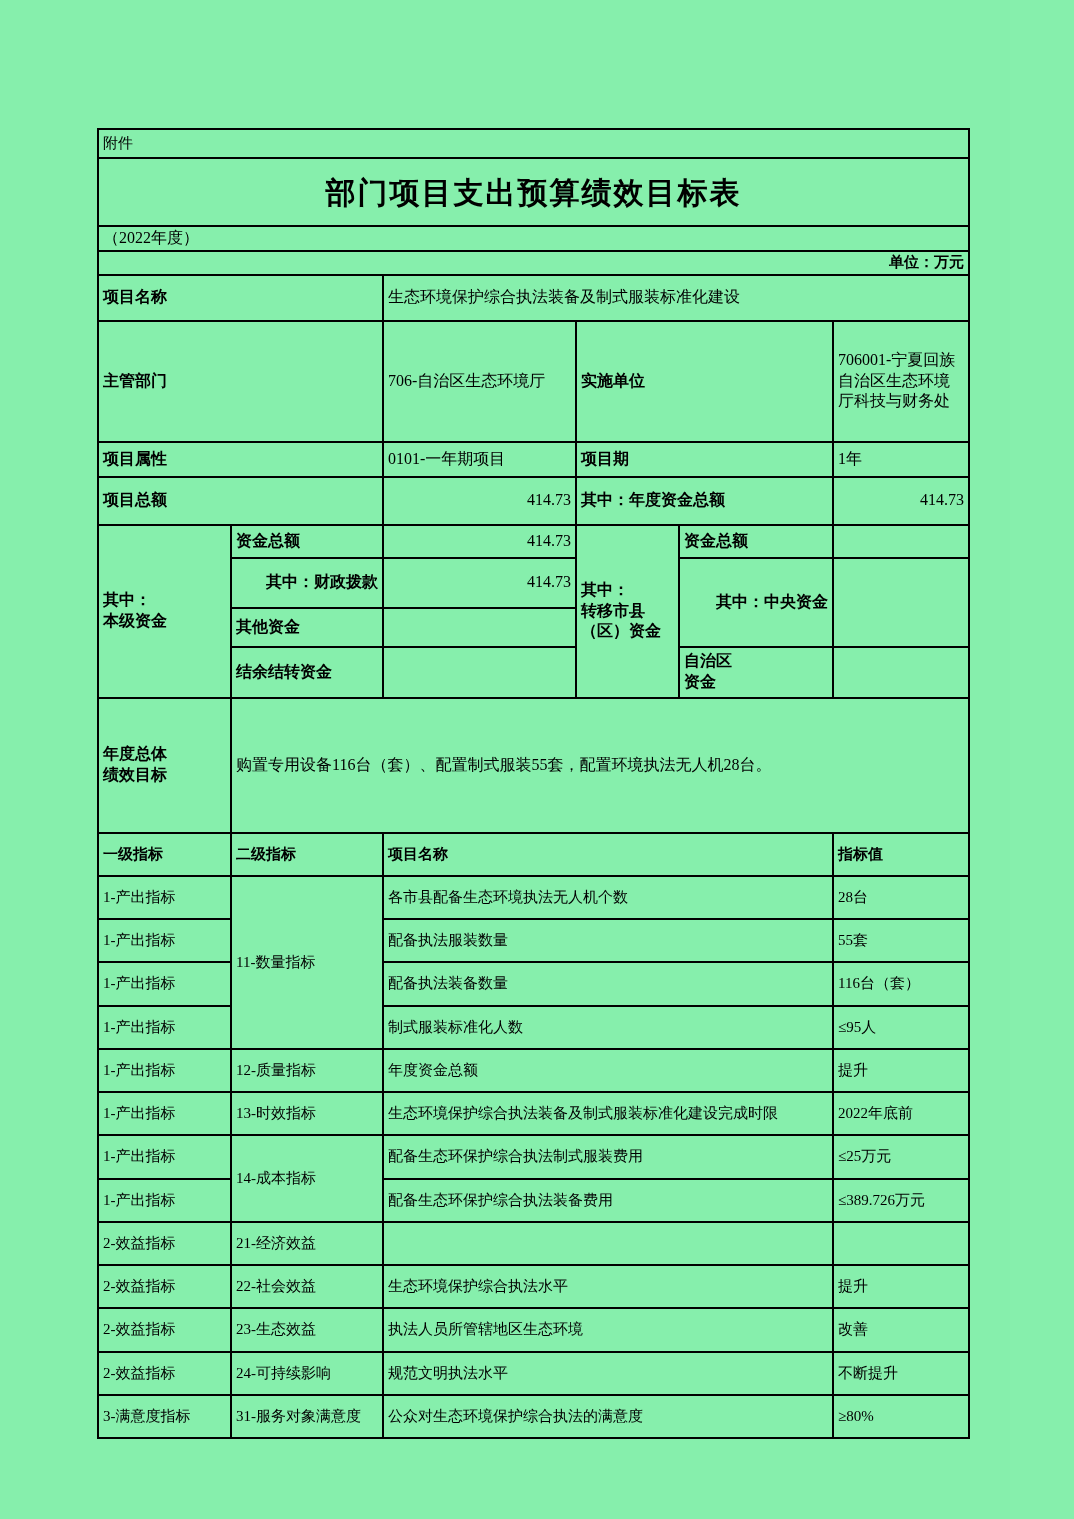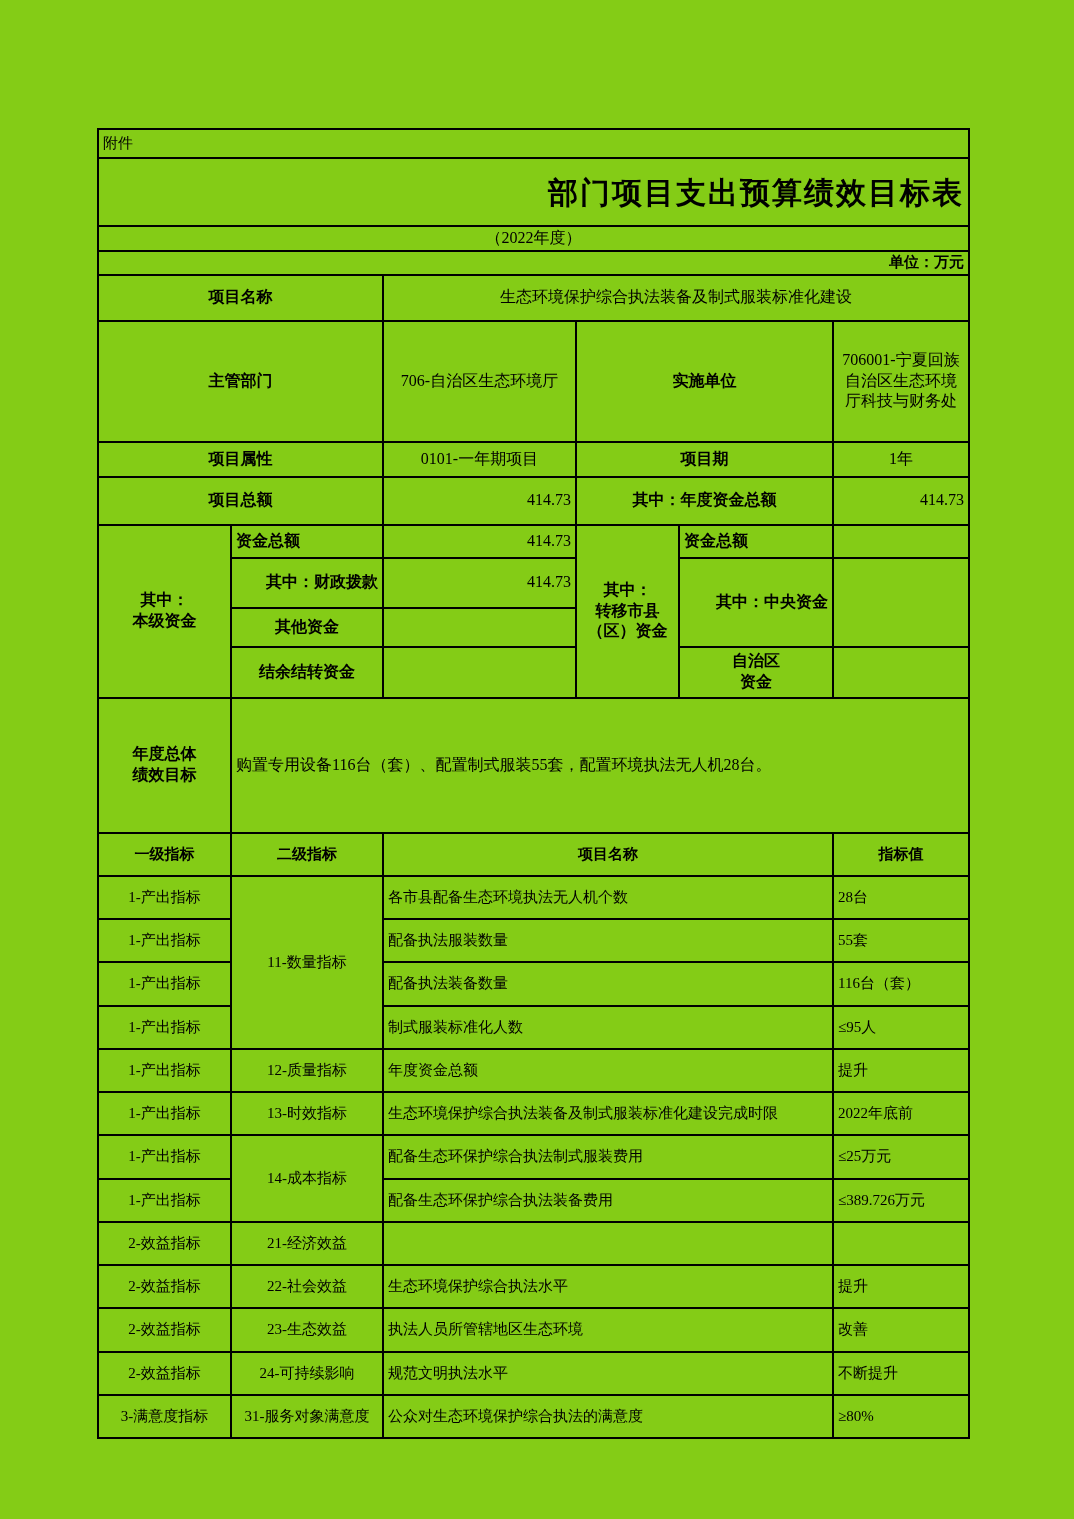--- a/index.html
+++ b/index.html
@@ -3,43 +3,43 @@
 <meta charset="utf-8">
 <style>
   * { box-sizing: border-box; }
   html, body { margin: 0; padding: 0; }
   body {
     width: 1074px; height: 1519px;
     background: #ffffff;
     color: #000;
     font-family: "Liberation Serif", serif;
   }
-  .page { position: relative; width: 1074px; height: 1519px; background: #84cc16; overflow: hidden; }
+  .page { position: relative; width: 1074px; height: 1519px; background: #86efac; overflow: hidden; }
   table.form {
     position: absolute; left: 97px; top: 128px;
     width: 871px;
     border-collapse: collapse;
     table-layout: fixed;
   }
   td {
     border: 2px solid #000;
     padding: 1px 4px;
     font-size: 16px;
     line-height: 1.3;
     vertical-align: middle;
     overflow: hidden;
     word-break: break-all;
   }
   .b { font-weight: bold; }
-  .c { text-align: center; }
+  .c { }
   .r { text-align: right; }
   .l { text-align: left; }
   .small { font-size: 15px; }
   .title-cell {
-    font-size: 30px; font-weight: bold; text-align: right;
+    font-size: 30px; font-weight: bold; text-align: center;
     letter-spacing: 2px;
   }
   .ind td { font-size: 15px; padding: 12px 4px; line-height: 1.15; }
 </style>
 </head>
 <body>
 
 <div class="page">
   <table class="form">
     <colgroup>

